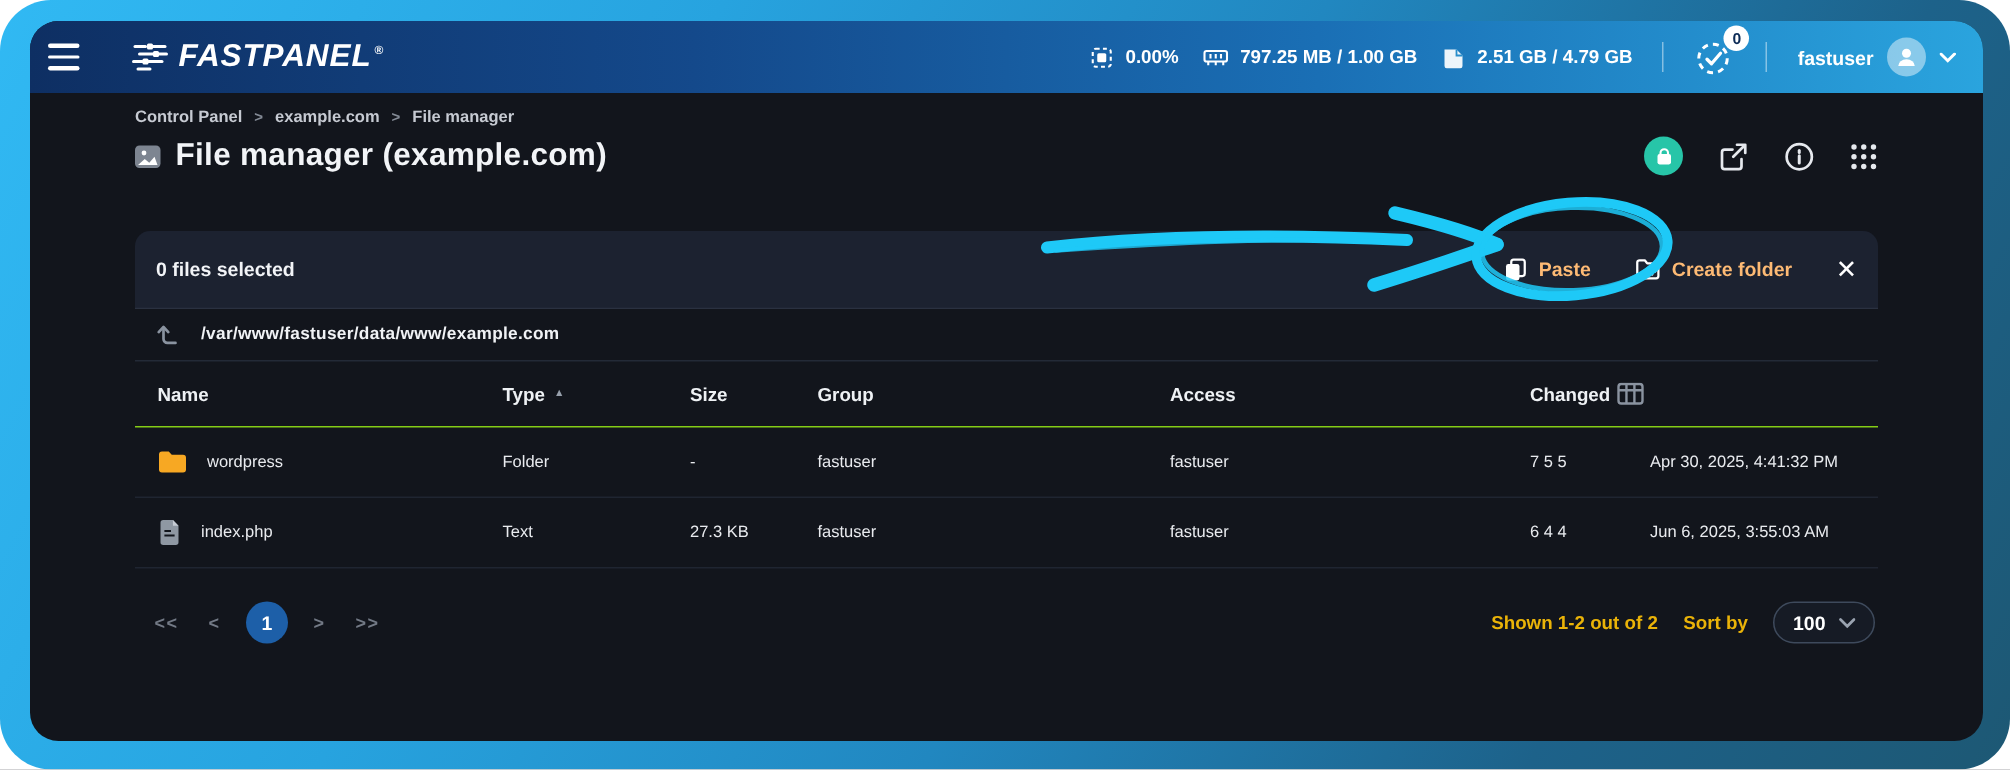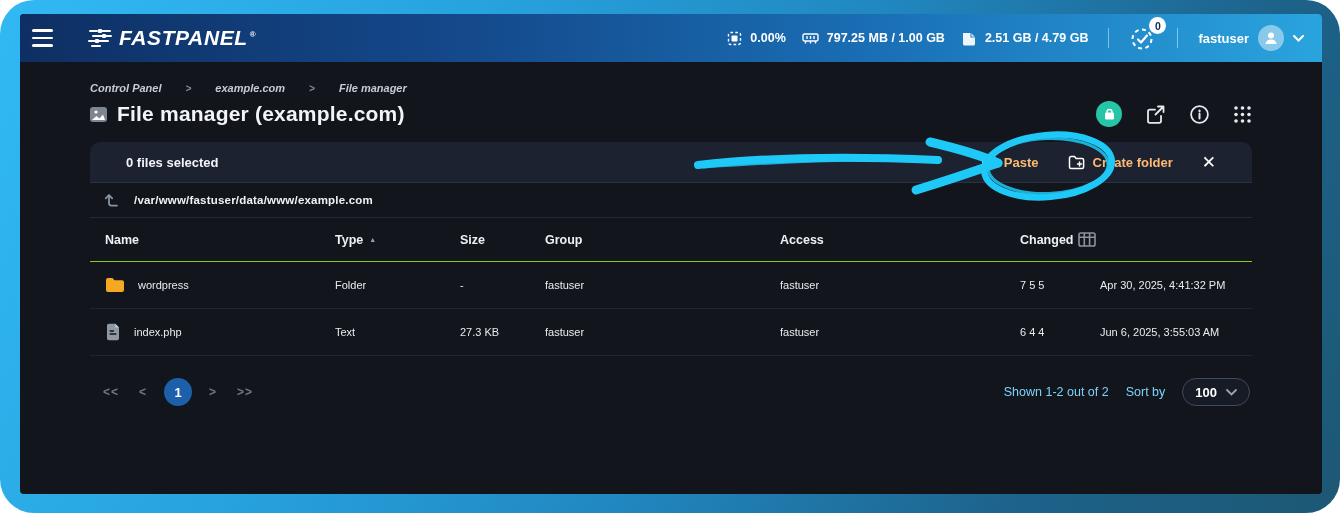--- a/index.html
+++ b/index.html
@@ -5,21 +5,21 @@
   * { margin:0; padding:0; box-sizing:border-box; }
   html,body { background:#ffffff; font-family:"Liberation Sans","DejaVu Sans",sans-serif; }
   .stage { position:relative; width:1340px; height:513px; overflow:hidden; background:#ffffff; }
 
   
   .frame { position:absolute; inset:0; border-radius:34px;
     background:linear-gradient(118deg,#31b9f3 0%,#27a3df 30%,#2187c0 55%,#1d628a 80%,#1d5874 100%); }
 
   
   .card { position:absolute; left:20px; top:14px; width:1302px; height:480px;
-    border-radius:4px; background:#12151c; overflow:hidden; }
+    border-radius:19px; background:#12151c; overflow:hidden; }
 
   
   .topbar { height:48px; display:flex; align-items:center; padding:0 18px 0 12px;
     background:linear-gradient(90deg,#0e2f63 0%,#14498b 34%,#1a6fb5 66%,#2aa4de 100%); }
   .hamburger { width:30px; height:24px; display:flex; flex-direction:column; justify-content:center;
     gap:5px; cursor:pointer; background:none; border:none; }
   .hamburger span { display:block; width:21px; height:2.6px; background:#fff; border-radius:2px; }
   .logo { display:flex; align-items:baseline; margin-left:26px; cursor:pointer; }
   .logo svg { align-self:center; margin-right:7px; }
   .logo-text { color:#fff; font-size:21px; font-weight:800; font-style:italic; letter-spacing:.6px; }
@@ -32,37 +32,37 @@
   .badge { position:absolute; top:-7px; right:-9px; width:17px; height:17px; border-radius:50%;
     background:#fff; color:#0d2b56; font-size:10.5px; font-weight:700; display:flex;
     align-items:center; justify-content:center; }
   .user { display:flex; align-items:center; gap:9px; cursor:pointer; }
   .user-name { color:#fff; font-size:13px; font-weight:700; }
   .avatar { width:26px; height:26px; border-radius:50%; background:rgba(255,255,255,.45);
     display:flex; align-items:center; justify-content:center; }
 
   
   .main { position:relative; padding:0 70px; }
-  .breadcrumb { margin-top:20px; display:flex; align-items:center; gap:24px;
-    font-size:11px; font-weight:700; color:#c6cad2;font-style:italic; }
+  .breadcrumb { margin-top:10px; display:flex; align-items:center; gap:8px;
+    font-size:11px; font-weight:700; color:#c6cad2; }
   .breadcrumb .sep { color:#848b96; font-size:10px; }
   .breadcrumb .crumb { cursor:pointer; }
 
   .title-row { margin-top:7px; display:flex; align-items:center; }
   .title-icon { width:17px; height:15px; background:#7d8591; border-radius:3px; position:relative; overflow:hidden; }
   .title-icon svg { position:absolute; inset:0; }
   h1 { color:#f2f4f7; font-size:21px; font-weight:700; margin-left:10px; letter-spacing:.2px; }
   .title-actions { margin-left:auto; display:flex; align-items:center; gap:23px; }
   .round-badge { width:26px; height:26px; border-radius:50%; background:#27c5a8; border:none;
     display:flex; align-items:center; justify-content:center; cursor:pointer; }
   .icon-btn { background:none; border:none; cursor:pointer; display:flex; color:#e6e9ee; }
 
   
-  .toolbar { margin-top:15px; height:41px; background:#1c2230; border-radius:10px 10px 0 0;
-    border-bottom:1px solid #2a3140; display:flex; align-items:center; padding:0 36px;
+  .toolbar { margin-top:37px; height:52px; background:#1c2230; border-radius:10px 10px 0 0;
+    border-bottom:1px solid #2a3140; display:flex; align-items:center; padding:0 14px;
     color:#f2f4f7; font-size:13px; font-weight:700; }
   .toolbar-actions { margin-left:auto; display:flex; align-items:center; gap:29px; }
   .tool-btn { background:none; border:none; cursor:pointer; display:flex; align-items:center;
     gap:8px; color:#fdba74; font-size:13px; font-weight:700; font-family:inherit; }
   .close-btn { background:none; border:none; cursor:pointer; color:#fff; font-size:17px; font-weight:400; line-height:1; }
 
   
   .pathbar { height:35px; display:flex; align-items:center; gap:13px; padding:0 14px;
     border-bottom:1px solid #232a37; }
   .upbtn { background:none; border:none; cursor:pointer; display:flex; color:#8a93a0; }
@@ -79,21 +79,21 @@
 
   
   .pager { margin-top:22px; display:flex; align-items:center; padding:0 2px 0 8px; }
   .pg-nav { display:flex; align-items:center; gap:6px; }
   .pg-btn { background:none; border:none; cursor:pointer; color:#737a86; font-size:12px;
     font-weight:700; letter-spacing:1px; min-width:26px; text-align:center; font-family:inherit; }
   .pg-current { width:28px; height:28px; border-radius:50%; background:#1d5fa8; color:#fff;
     font-size:13px; font-weight:700; border:none; cursor:pointer; display:flex;
     align-items:center; justify-content:center; margin:0 2px; }
   .pg-right { margin-left:auto; display:flex; align-items:center; gap:17px; }
-  .pg-summary, .pg-sortby { color:#7dd3fc; font-size:12.5px; font-weight:400; }
+  .pg-summary, .pg-sortby { color:#eab308; font-size:12.5px; font-weight:700; }
   .per-page { display:flex; align-items:center; gap:9px; height:28px; padding:0 12px;
     border:1px solid #3e4a5c; border-radius:14px; background:#161b25; cursor:pointer;
     color:#fff; font-size:13px; font-weight:700; }
 
   
   .annotation { position:absolute; left:660px; top:115px; width:470px; height:104px;
     pointer-events:none; z-index:6; }
 </style>
 </head>
 <body>

